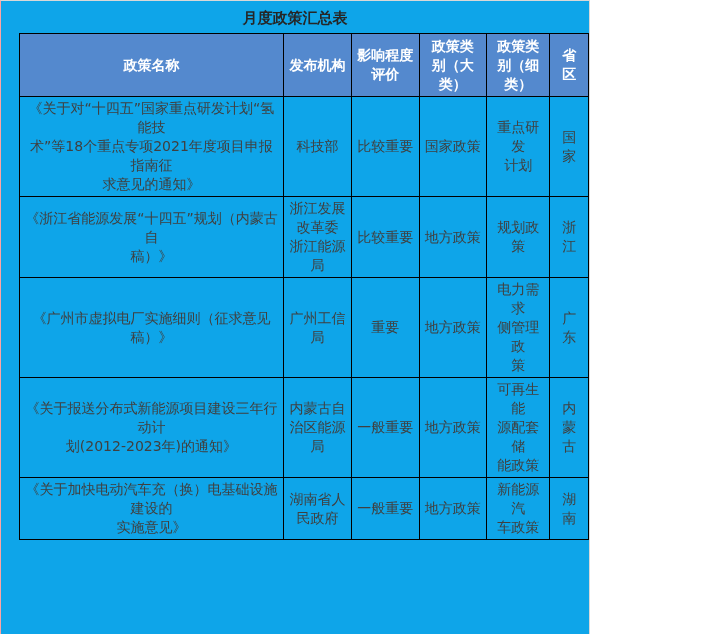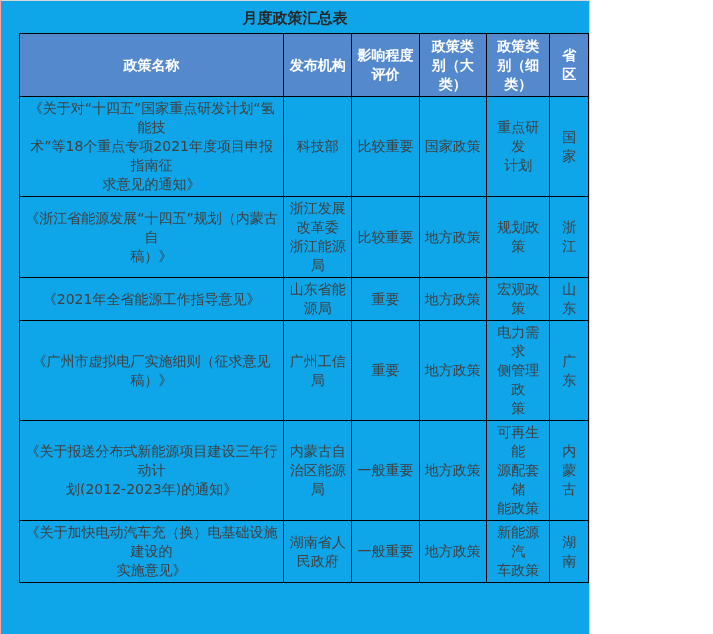--- a/index.html
+++ b/index.html
@@ -101,30 +101,20 @@
 改革委
 浙江能源
 局</td>
         <td>比较重要</td>
         <td>地方政策</td>
         <td>规划政策</td>
         <td>浙
 江</td>
       </tr>
       <tr>
-        <td>《2021年全省能源工作指导意见》</td>
-        <td>山东省能
-源局</td>
-        <td>重要</td>
-        <td>地方政策</td>
-        <td>宏观政策</td>
-        <td>山
-东</td>
-      </tr>
-      <tr>
         <td>《广州市虚拟电厂实施细则（征求意见稿）》</td>
         <td>广州工信
 局</td>
         <td>重要</td>
         <td>地方政策</td>
         <td>电力需求
 侧管理政
 策</td>
         <td>广
 东</td>

